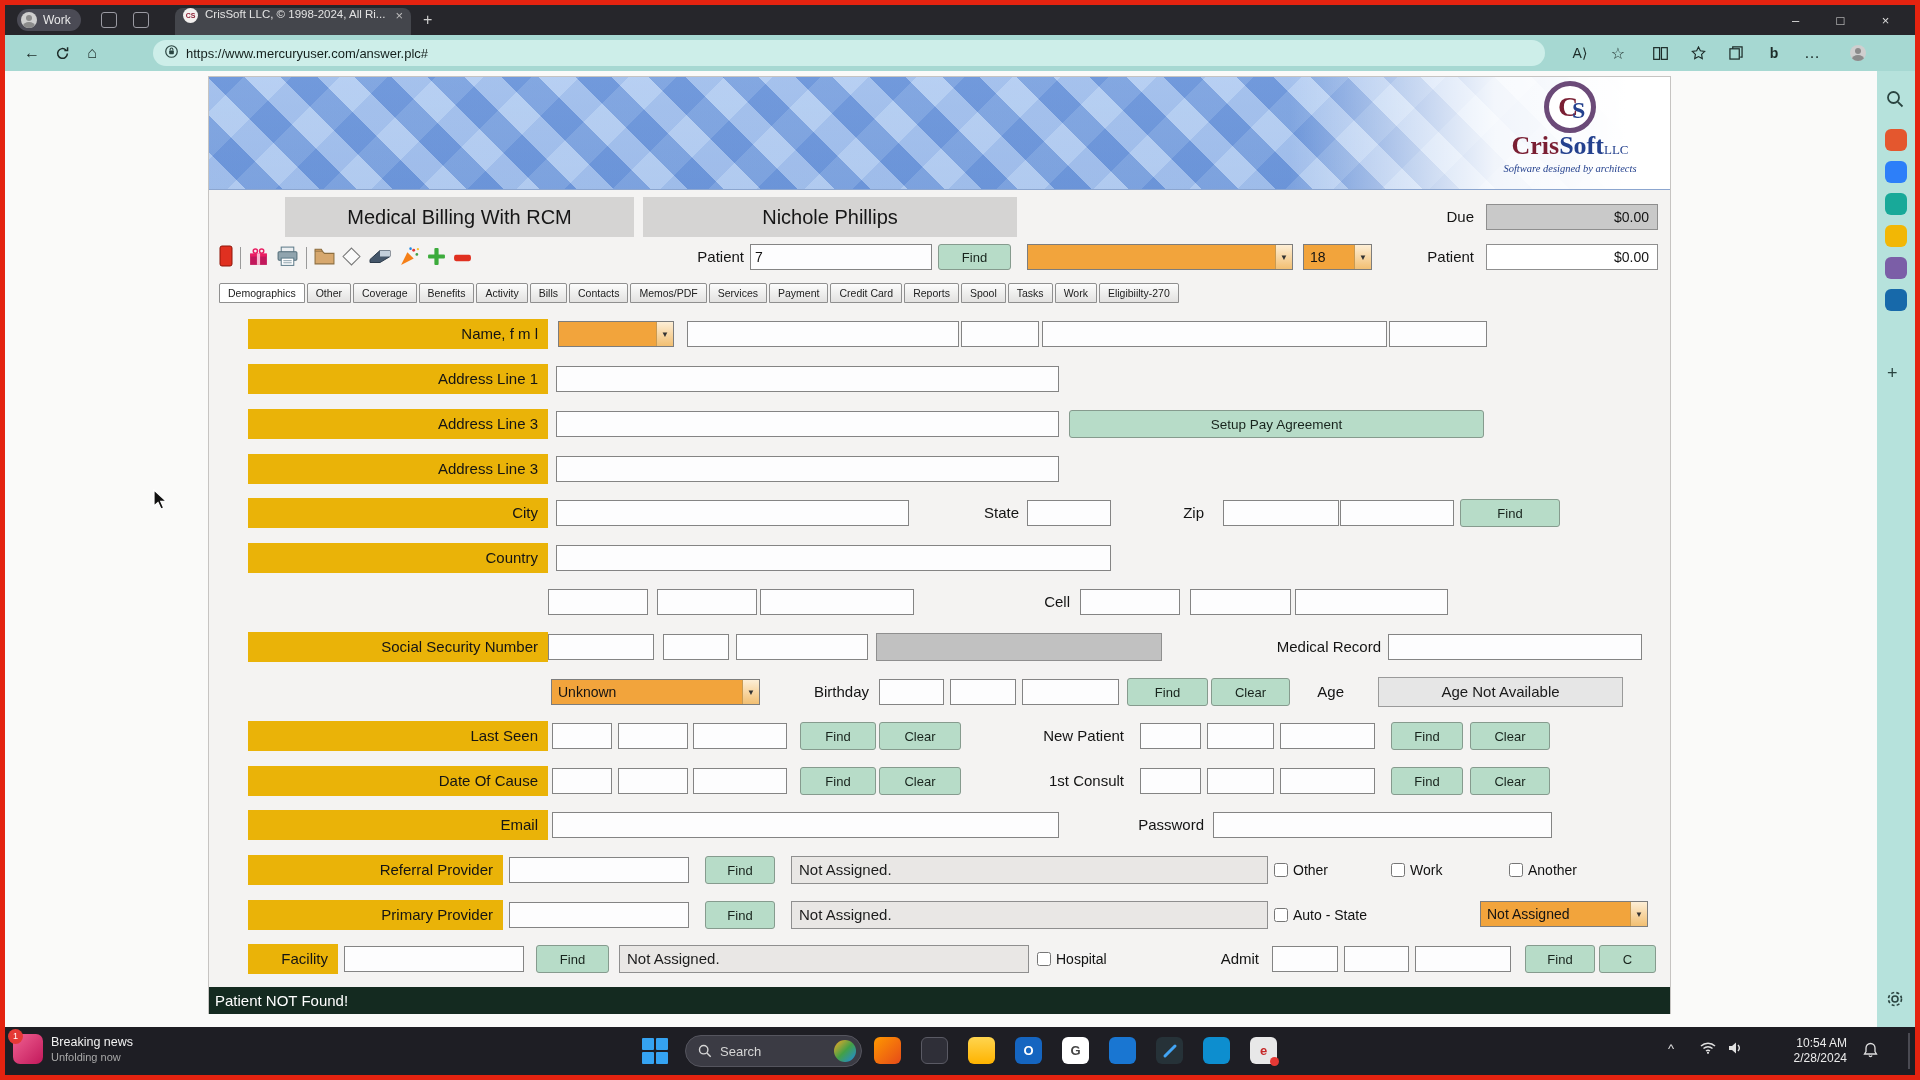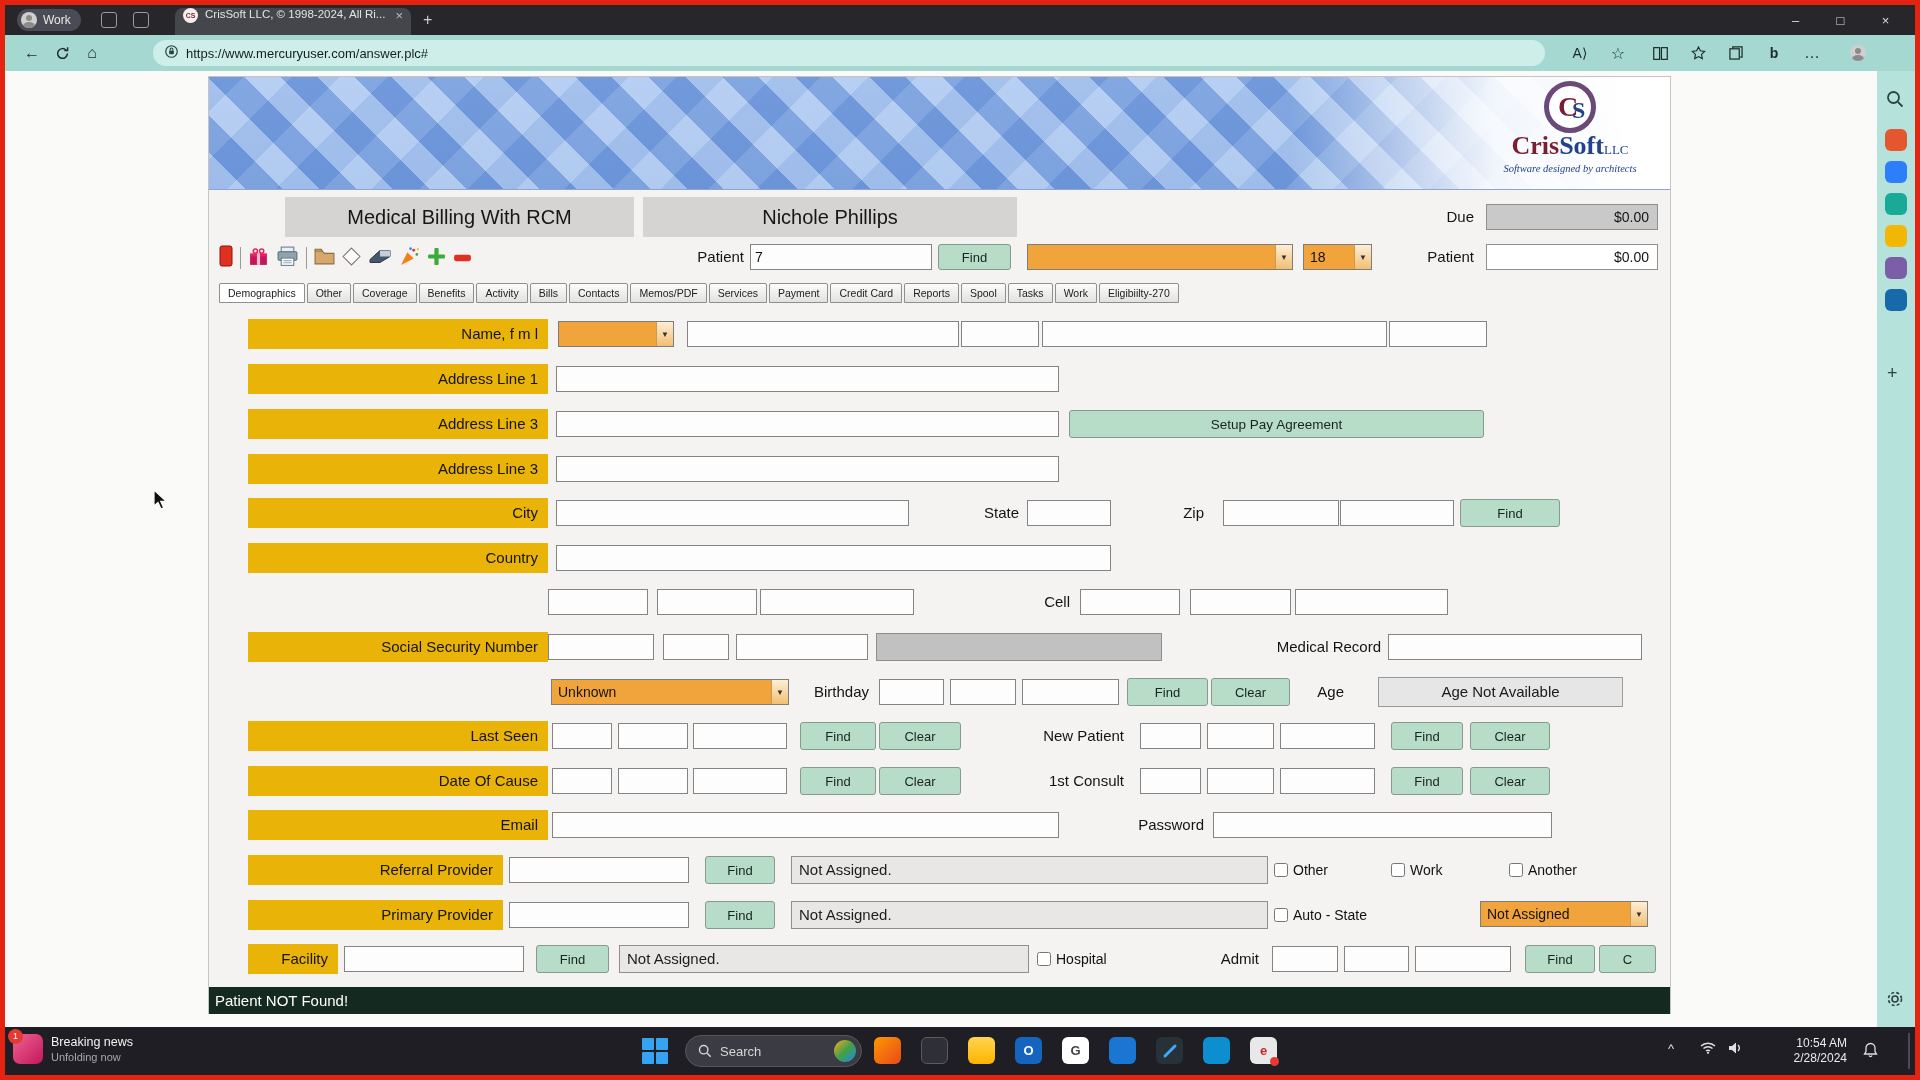--- a/index.html
+++ b/index.html
@@ -319,21 +319,21 @@
       <input class="tf" style="left: 1086px; top: 512px; width: 153px;">
 
       <div class="lblstrip" style="left:39px;top:555px;width:300px">Social Security Number</div>
       <input class="tf" style="left: 339px; top: 557px; width: 106px;">
       <input class="tf" style="left: 454px; top: 557px; width: 66px;">
       <input class="tf" style="left: 527px; top: 557px; width: 132px;">
       <div class="grayfield" style="left:667px;top:556px;width:286px"></div>
       <span class="flbl" style="left:1040px;top:555px;width:132px">Medical Record</span>
       <input class="tf" style="left: 1179px; top: 557px; width: 254px;">
 
-      <div class="osel" style="left:342px;top:602px;width:238px">
+      <div class="osel" style="left:342px;top:602px;width:209px">
         <span>Unknown</span>
         <span class="arw">▼</span>
       </div>
       <span class="flbl" style="left:590px;top:600px;width:70px">Birthday</span>
       <input class="tf" style="left: 670px; top: 602px; width: 65px;">
       <input class="tf" style="left: 741px; top: 602px; width: 66px;">
       <input class="tf" style="left: 813px; top: 602px; width: 97px;">
       <button class="gbtn" style="left:918px;top:601px;width:81px;height:28px">Find</button>
       <button class="gbtn" style="left:1002px;top:601px;width:79px;height:28px">Clear</button>
       <span class="flbl" style="left:1090px;top:600px;width:45px">Age</span>

